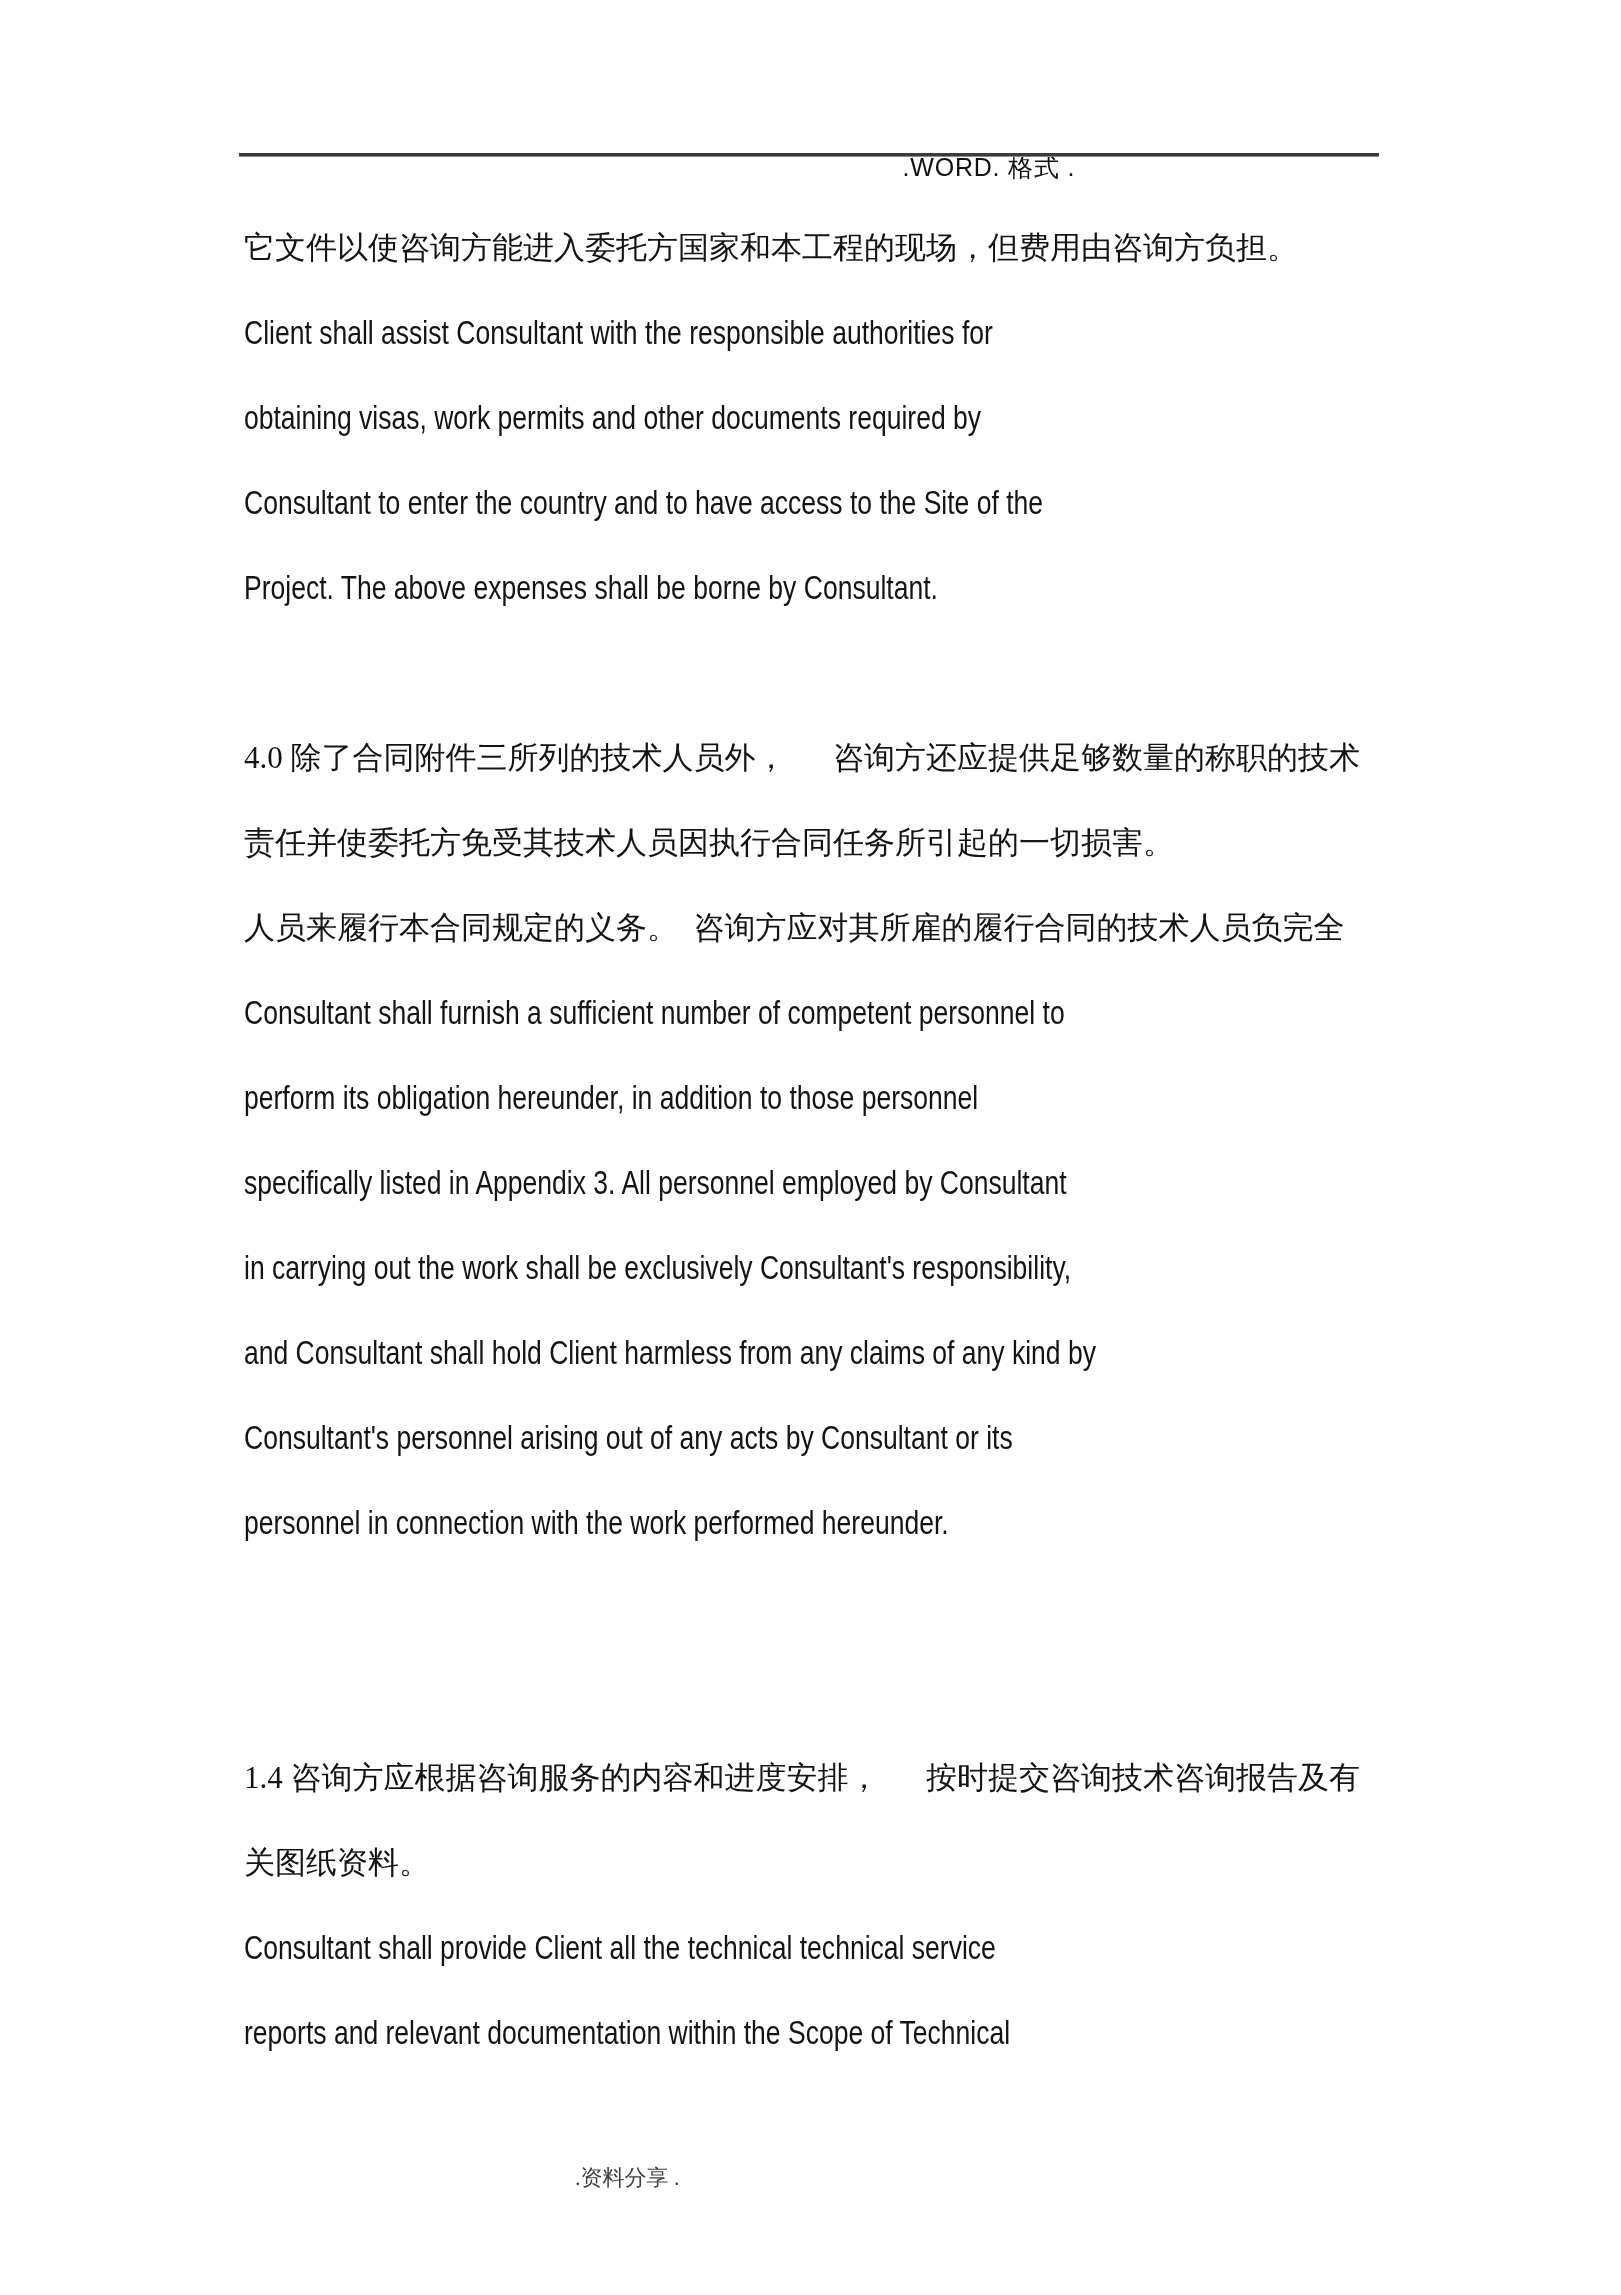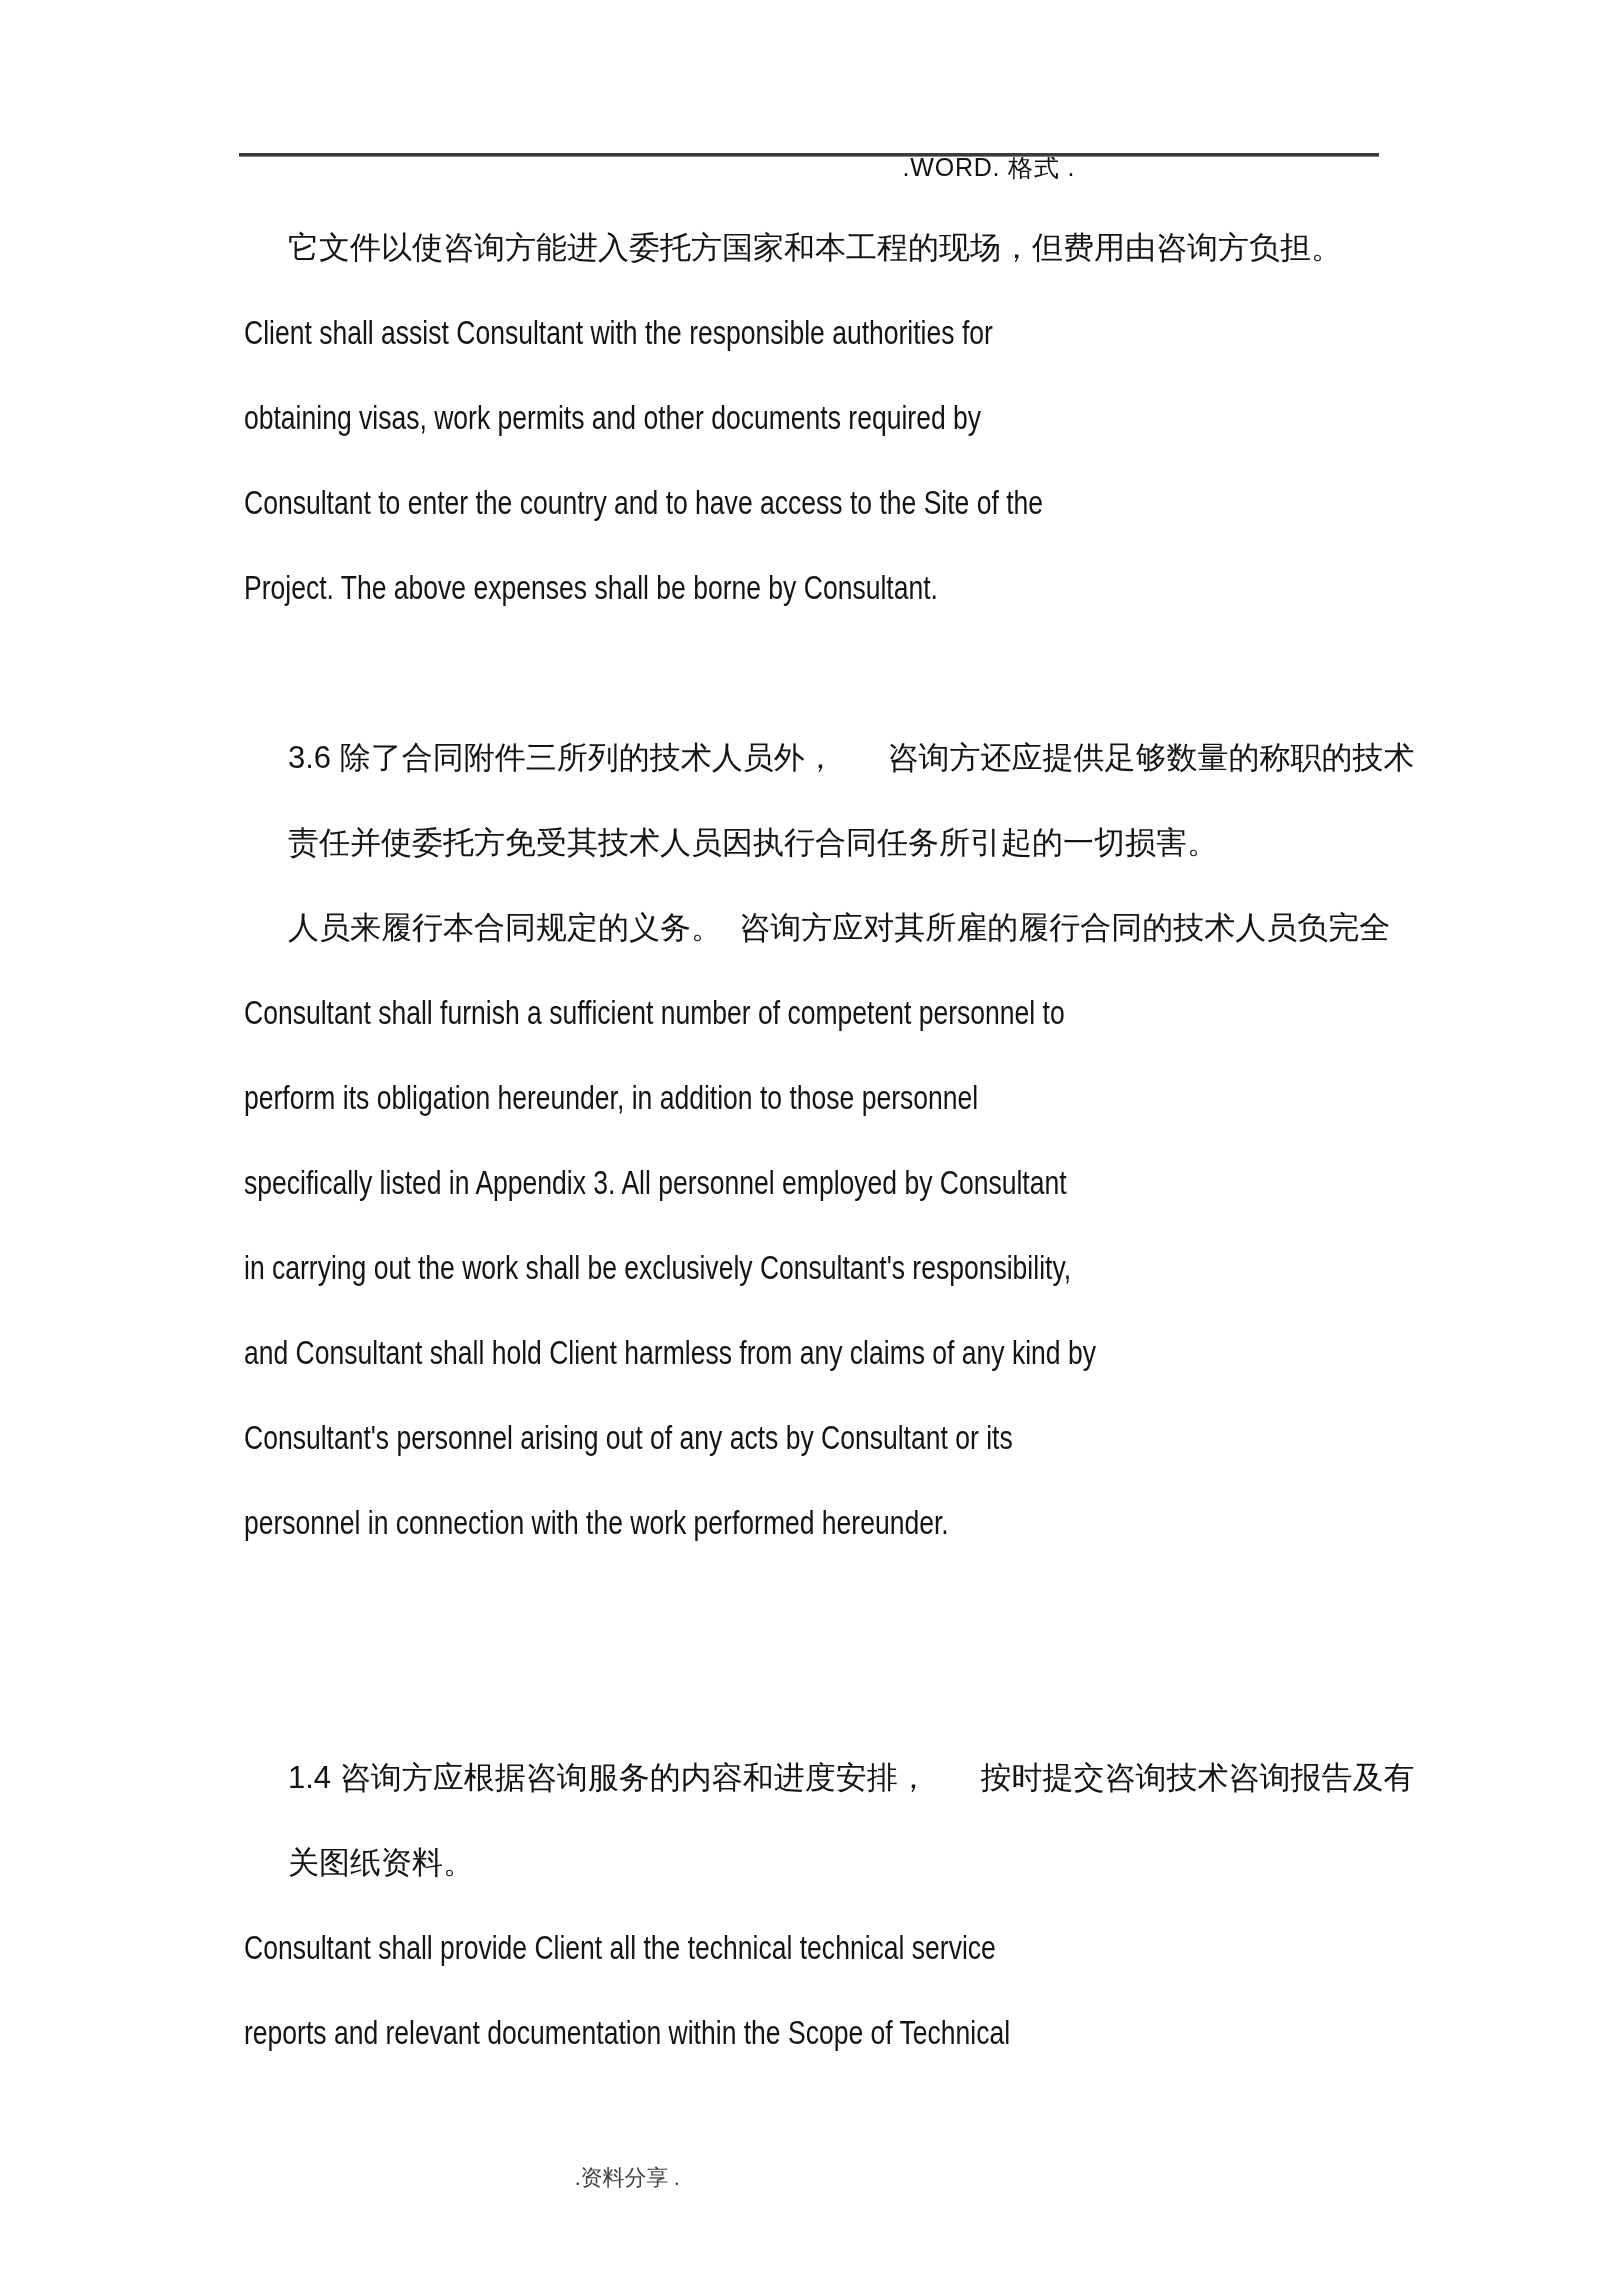--- a/index.html
+++ b/index.html
@@ -41,23 +41,22 @@
     top: 205px;
     width: 1140px;
   }
   .line {
     height: 85px;
     line-height: 85px;
     white-space: pre;
     color: #141414;
   }
   .line.zh {
-    font-family: Liberation Sans, sans-serif;
+    font-family: Liberation Serif, serif;
     font-size: 31px;
-    margin-left: 44px;
   }
   .line.en {
     font-family: "Liberation Sans", "DejaVu Sans", sans-serif;
     font-size: 34px;
     transform: scaleX(0.78);
     transform-origin: 0 50%;
   }
   .line.blank {
     
   }
@@ -81,21 +80,21 @@
 
 <div class="header-rule"></div>
 
 <main class="doc-body" id="doc-body">
     <div class="line zh">它文件以使咨询方能进入委托方国家和本工程的现场，但费用由咨询方负担。</div>
     <div class="line en">Client shall assist Consultant with the responsible authorities for</div>
     <div class="line en">obtaining visas, work permits and other documents required by</div>
     <div class="line en">Consultant to enter the country and to have access to the Site of the</div>
     <div class="line en">Project. The above expenses shall be borne by Consultant.</div>
     <div class="line blank"></div>
-    <div class="line zh">3.6 除了合同附件三所列的技术人员外，      咨询方还应提供足够数量的称职的技术</div>
+    <div class="line zh">4.0 除了合同附件三所列的技术人员外，      咨询方还应提供足够数量的称职的技术</div>
     <div class="line zh">责任并使委托方免受其技术人员因执行合同任务所引起的一切损害。</div>
     <div class="line zh">人员来履行本合同规定的义务。  咨询方应对其所雇的履行合同的技术人员负完全</div>
     <div class="line en">Consultant shall furnish a sufficient number of competent personnel to</div>
     <div class="line en">perform its obligation hereunder, in addition to those personnel</div>
     <div class="line en">specifically listed in Appendix 3. All personnel employed by Consultant</div>
     <div class="line en">in carrying out the work shall be exclusively Consultant's responsibility,</div>
     <div class="line en">and Consultant shall hold Client harmless from any claims of any kind by</div>
     <div class="line en">Consultant's personnel arising out of any acts by Consultant or its</div>
     <div class="line en">personnel in connection with the work performed hereunder.</div>
     <div class="line blank"></div>

